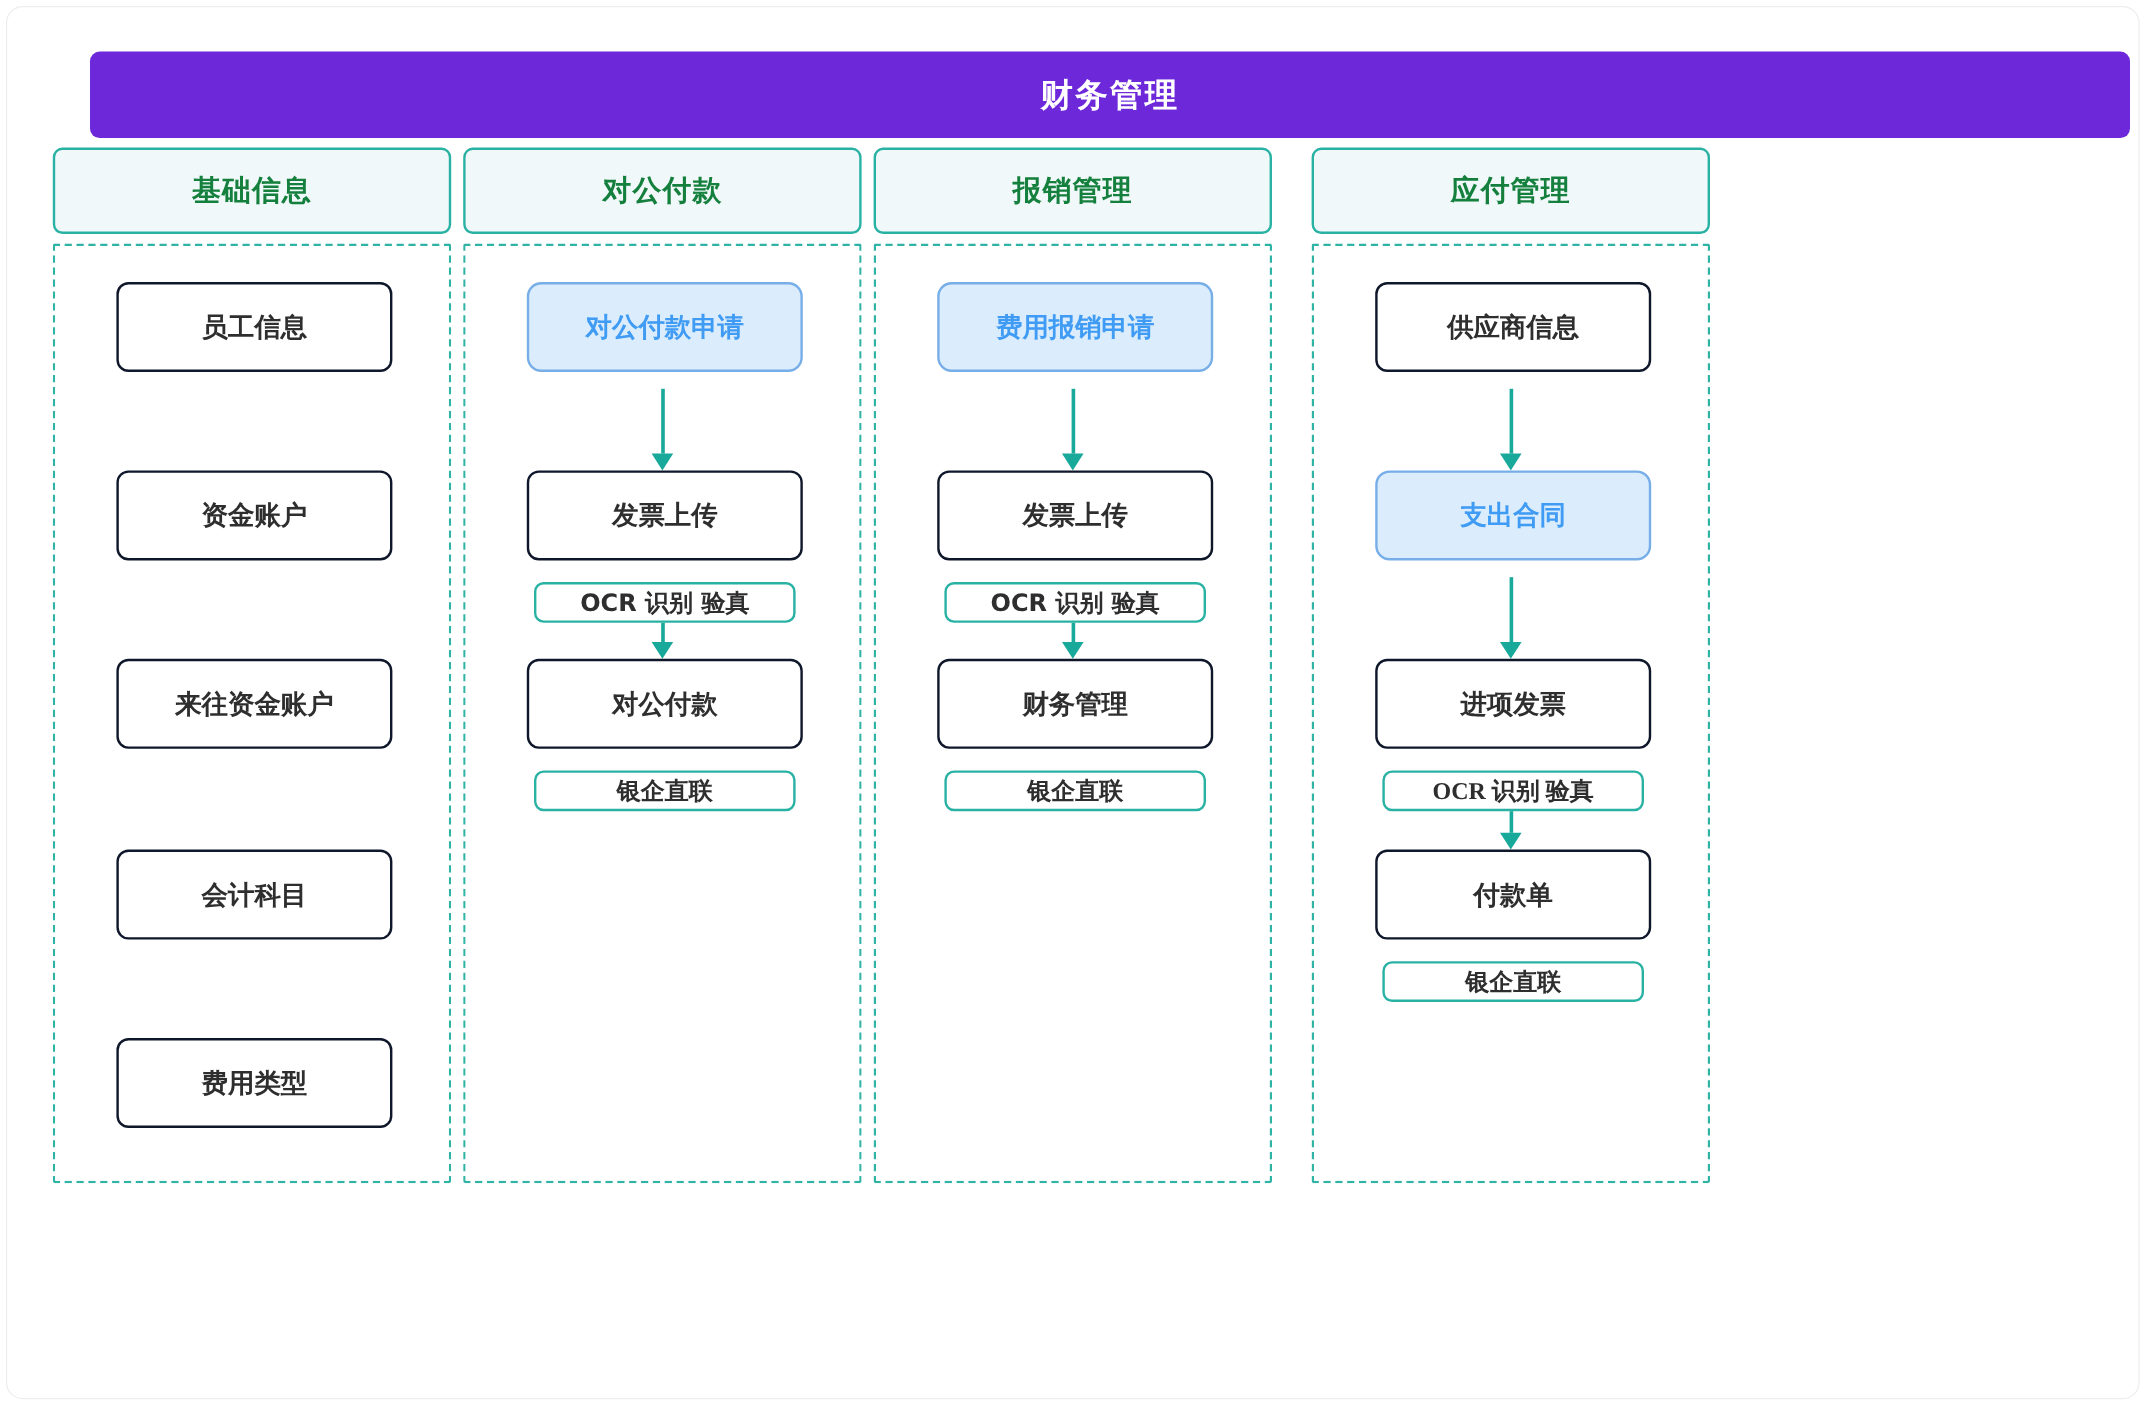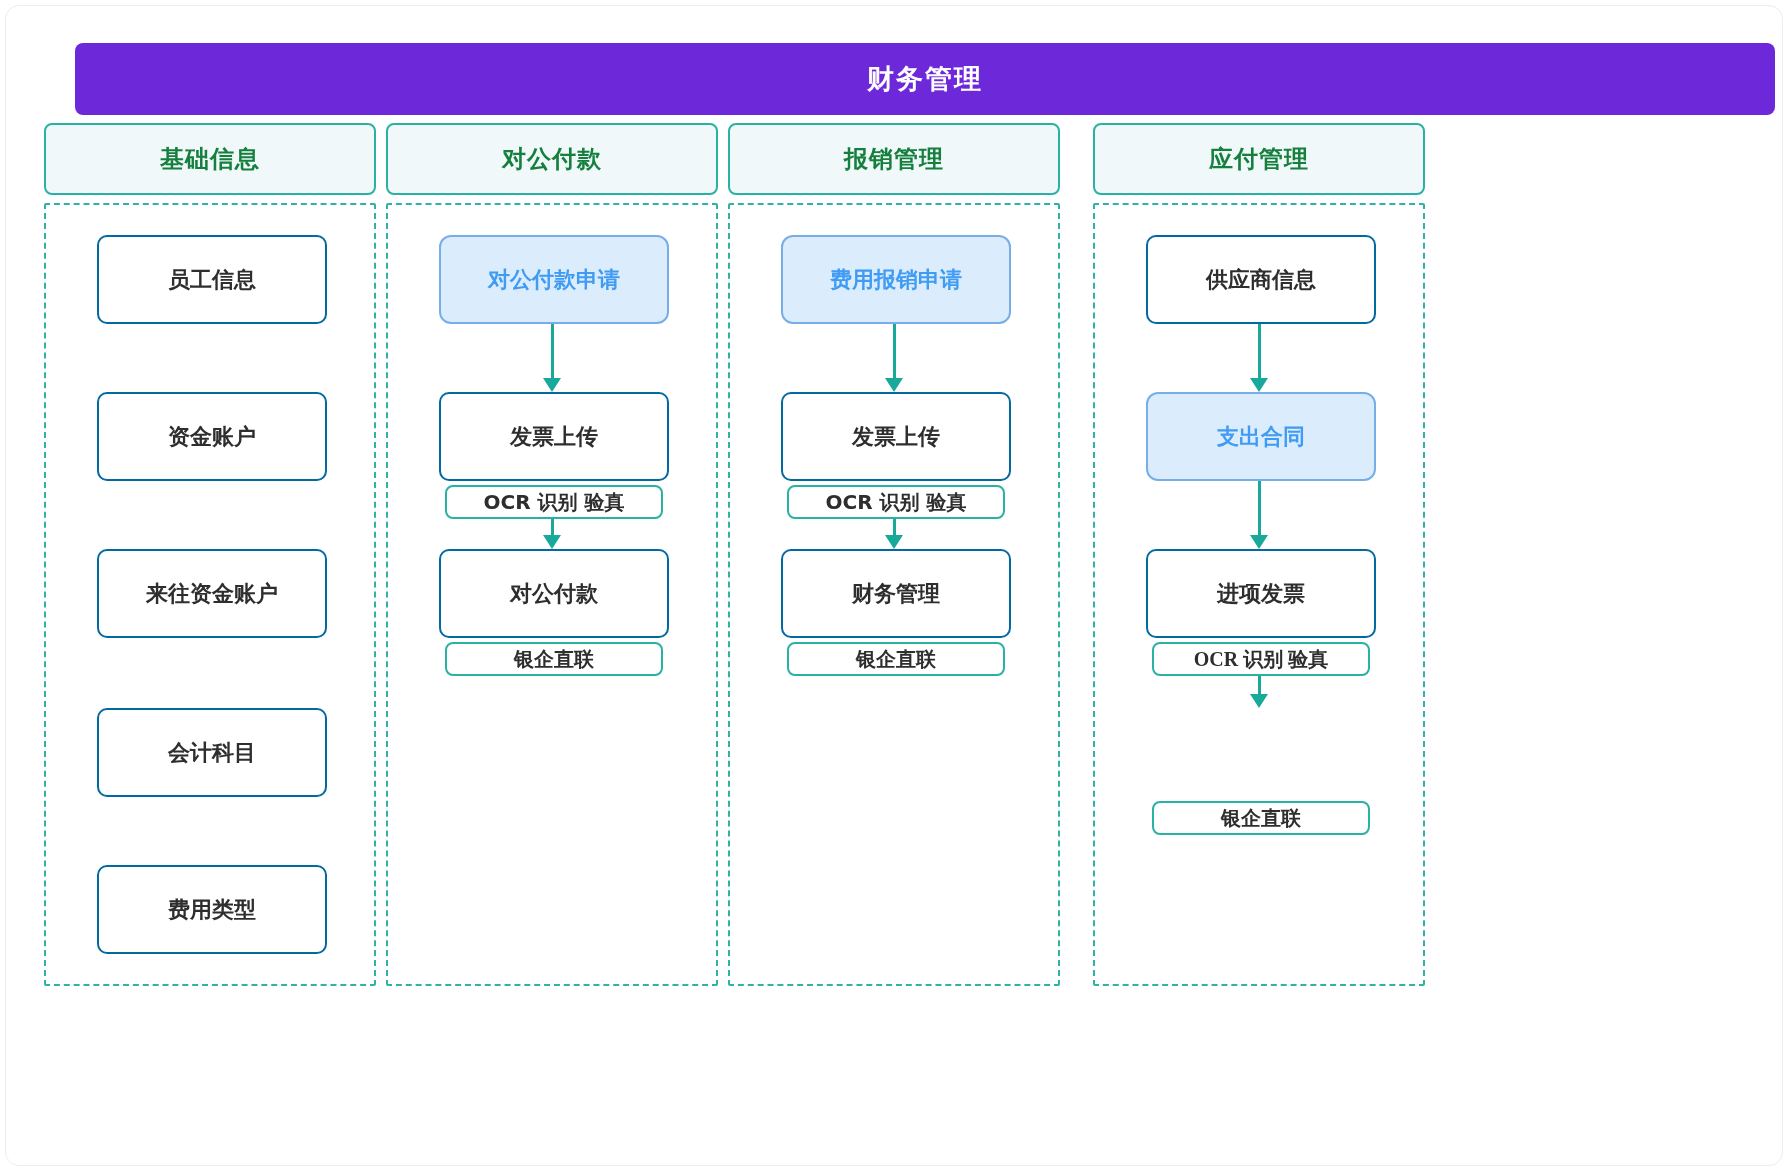--- a/index.html
+++ b/index.html
@@ -22,22 +22,22 @@
     height:72px; background:#F1F8FA; border:2px solid #29B2A3; border-radius:8px;
     display:flex; align-items:center; justify-content:center;
     color:#15803d; font-size:24px; font-weight:700; letter-spacing:1px;
   }
   .colbody {
     position:relative; margin-top:8px; height:783px;
     border:2px dashed #2FB3A4; border-radius:2px; background:#ffffff;
   }
 
   .node {
-    position:absolute; left:51px; width:230px; height:89px;
-    background:#ffffff; border:2px solid #0369a1; border-radius:10px;
+    position:absolute; left:51px; width:230px; height:75px;
+    background:#ffffff; border:2px solid #0f172a; border-radius:10px;
     display:flex; align-items:center; justify-content:center;
     font-size:22px; font-weight:700; color:#2e2e2e; text-align:center;
   }
   .node.blue {
     background:#DBEDFC; border-color:#77AEE8; color:#3F9BF3;border-radius:12px;
   }
   .subnode {
     position:absolute; left:57px; width:218px; height:34px;
     background:#ffffff; border:2px solid #29B2A3; border-radius:8px;
     display:flex; align-items:center; justify-content:center;
@@ -119,17 +119,18 @@
       <div class="arrow" style="top:276px;height:68px">
           <i class="line"></i>
           <i class="head"></i>
         </div>
       <div class="node" style="top:344px">进项发票</div>
       <div class="subnode" style="top:437px">OCR 识别 验真</div>
       <div class="arrow" style="top:471px;height:32px">
           <i class="line"></i>
           <i class="head"></i>
         </div>
+      <div class="node" style="top:503px">付款单</div>
       <div class="subnode" style="top:596px">银企直联</div>
     </div>
   </div>
 
 </div>
 
 </body></html>

